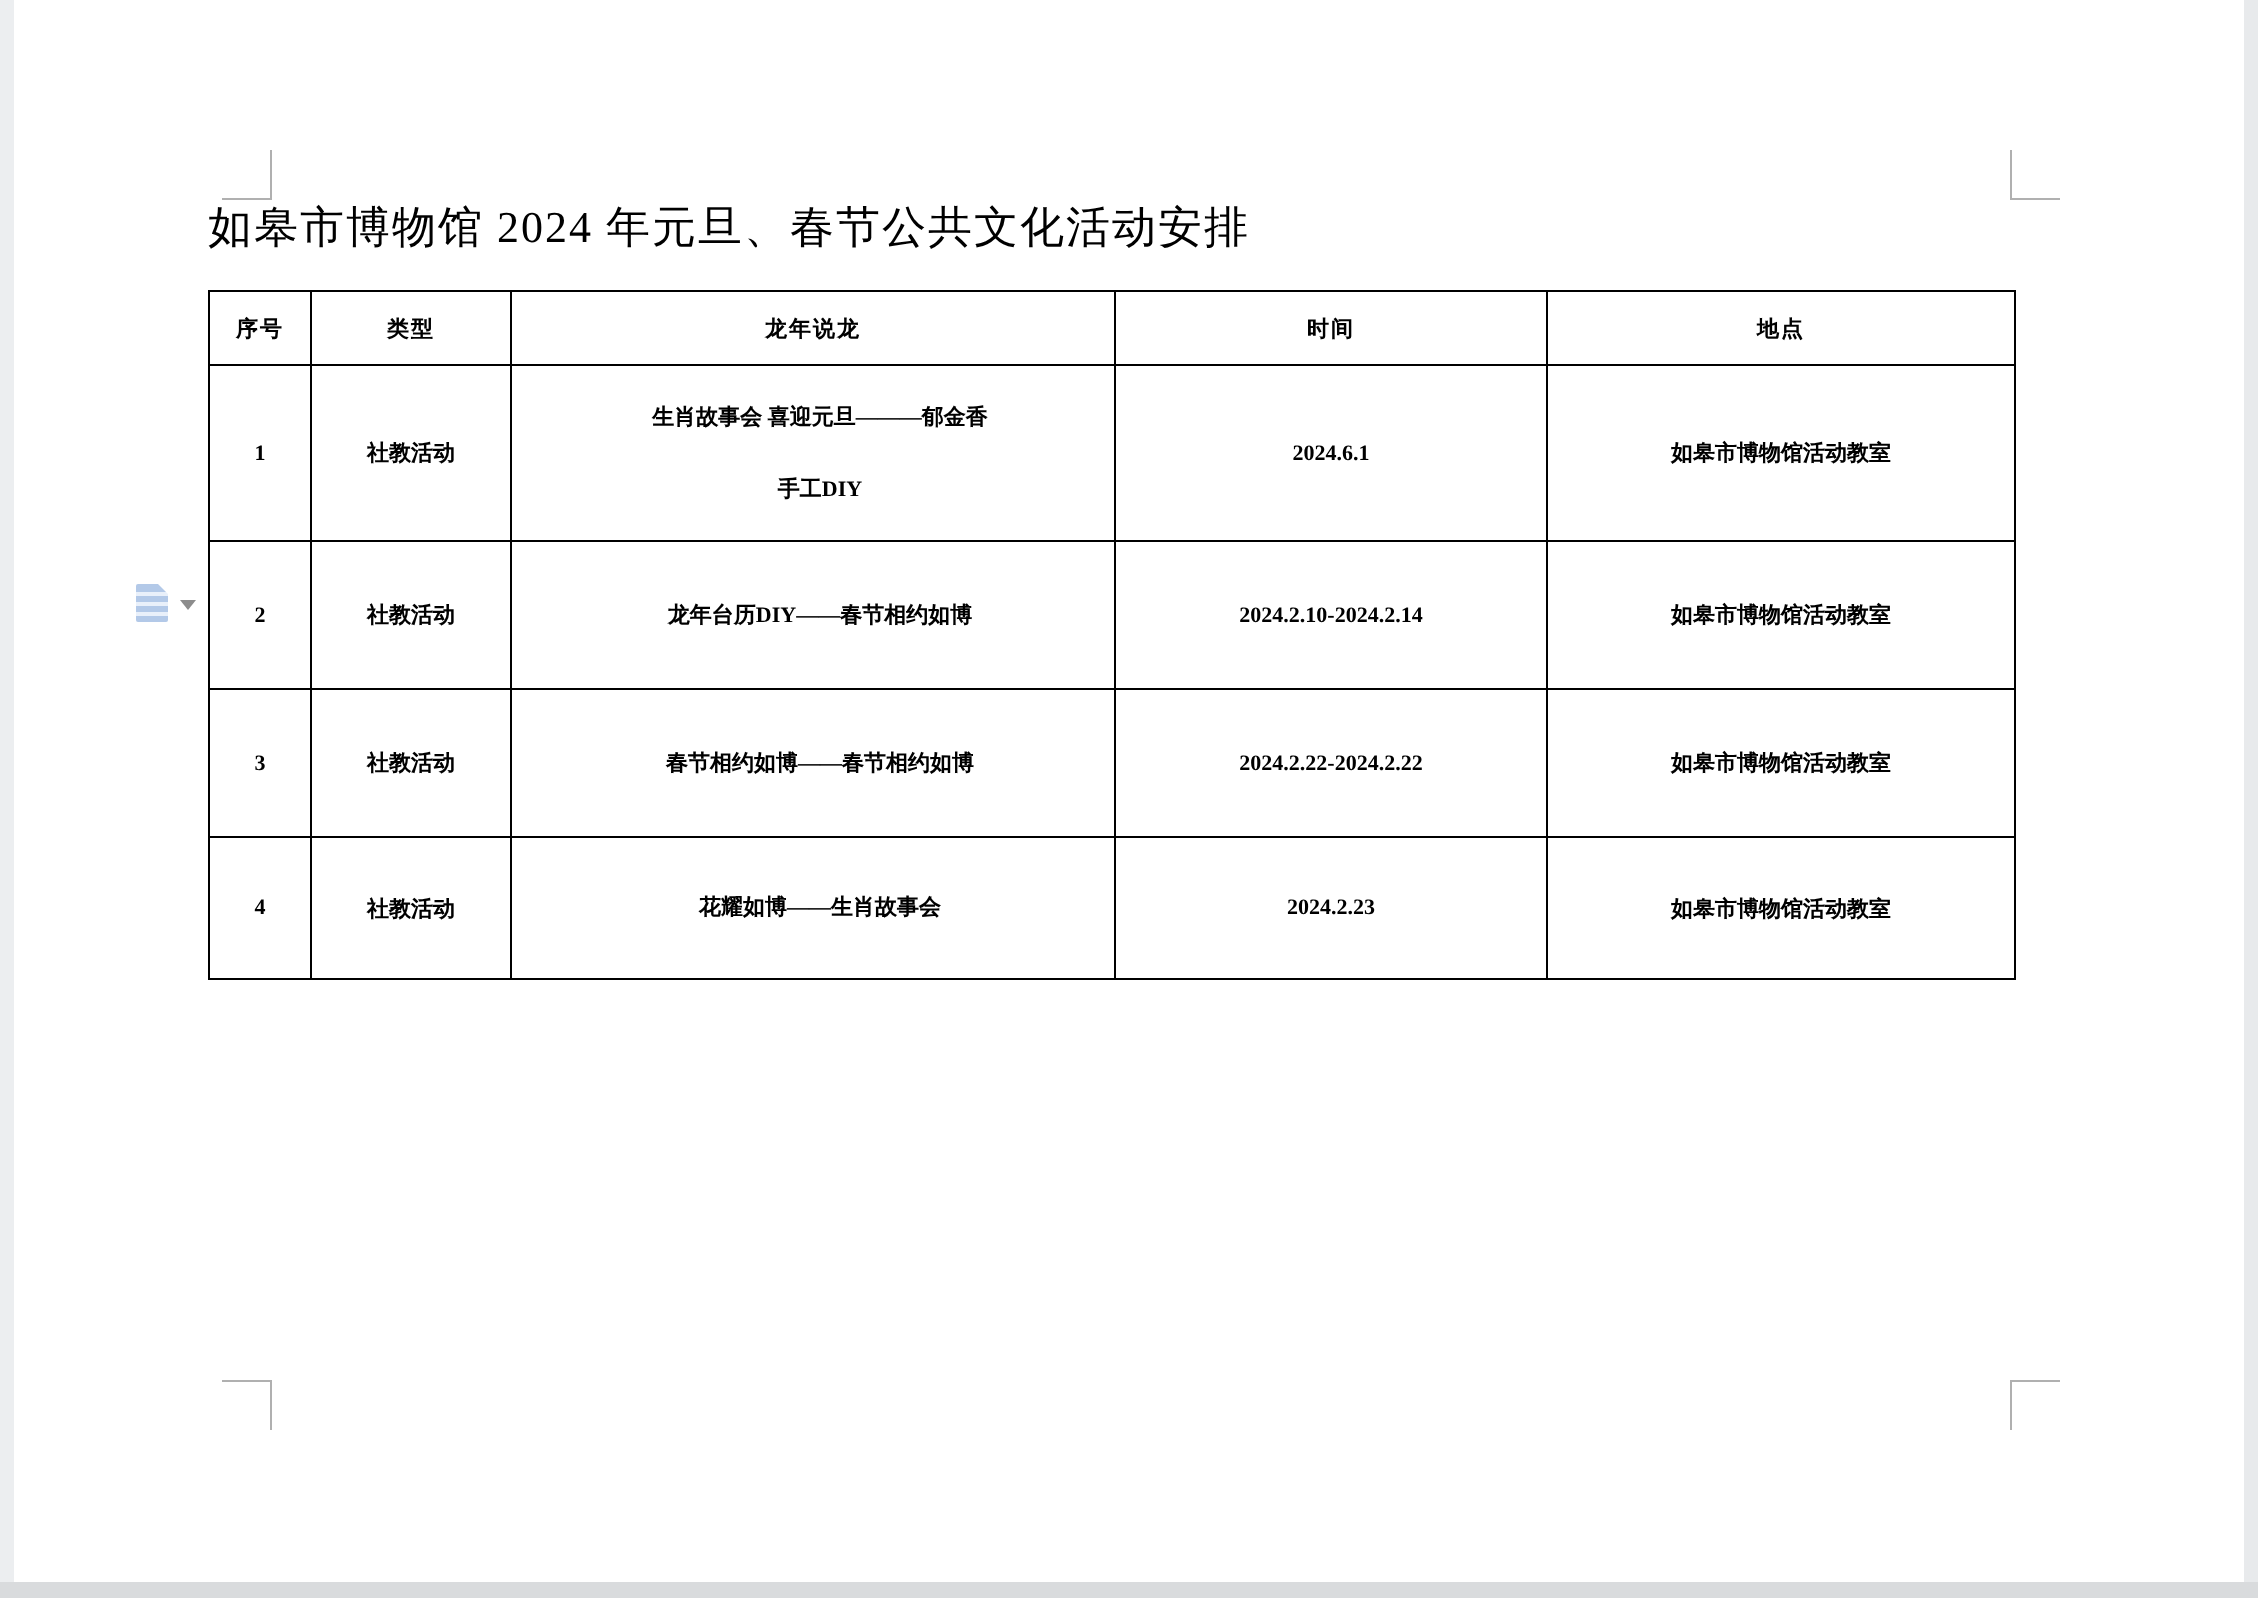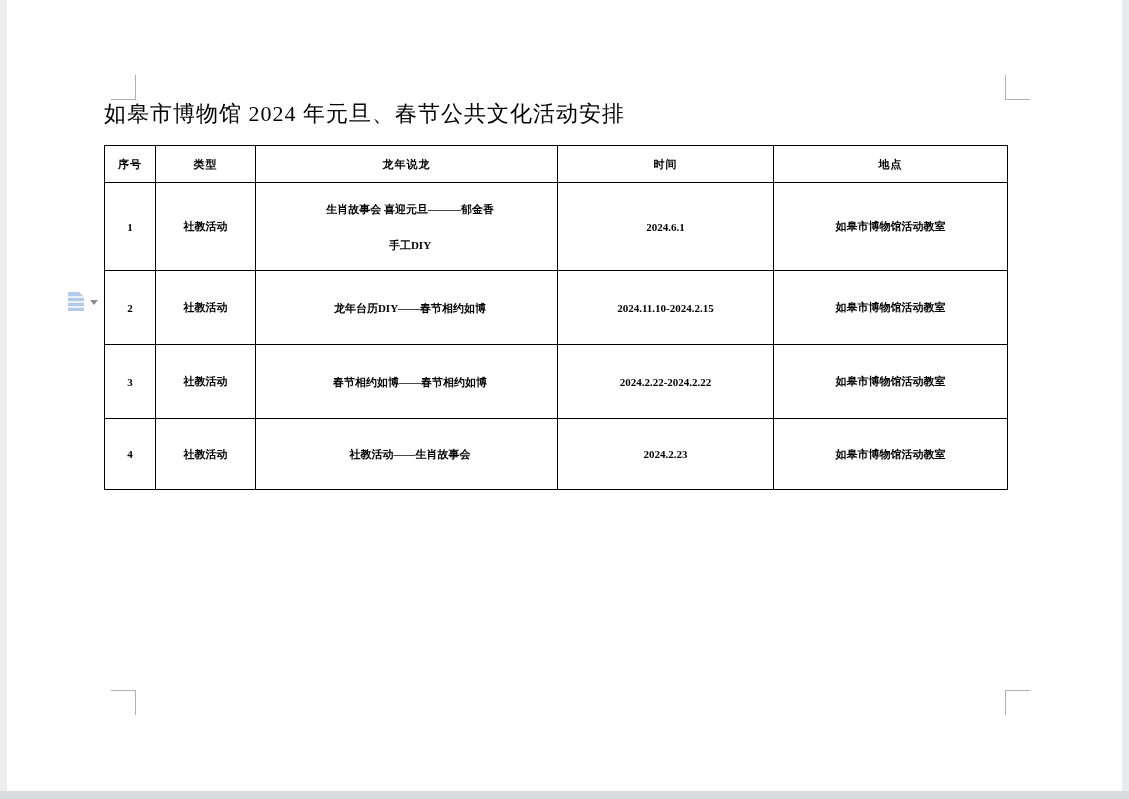--- a/index.html
+++ b/index.html
@@ -134,34 +134,34 @@
     <td>社教活动</td>
     <td class="cell-name">生肖故事会 喜迎元旦———郁金香
 手工DIY</td>
     <td>2024.6.1</td>
     <td>如皋市博物馆活动教室</td>
   </tr>
   <tr class="row-2">
     <td>2</td>
     <td>社教活动</td>
     <td class="cell-name">龙年台历DIY——春节相约如博</td>
-    <td>2024.11.10-2024.2.15</td>
+    <td>2024.2.10-2024.2.14</td>
     <td>如皋市博物馆活动教室</td>
   </tr>
   <tr class="row-3">
     <td>3</td>
     <td>社教活动</td>
     <td class="cell-name">春节相约如博——春节相约如博</td>
     <td>2024.2.22-2024.2.22</td>
     <td>如皋市博物馆活动教室</td>
   </tr>
   <tr class="row-4">
     <td>4</td>
     <td>社教活动</td>
-    <td class="cell-name">社教活动——生肖故事会</td>
+    <td class="cell-name">花耀如博——生肖故事会</td>
     <td>2024.2.23</td>
     <td>如皋市博物馆活动教室</td>
   </tr>
 </tbody>
   </table>
 
 <div class="margin-widget">
   <div class="doc-icon"></div>
   <div class="dropdown-arrow"></div>
 </div>

